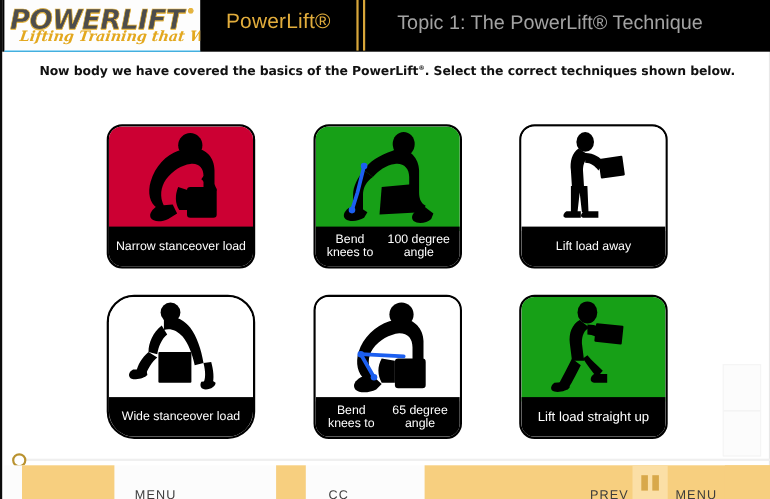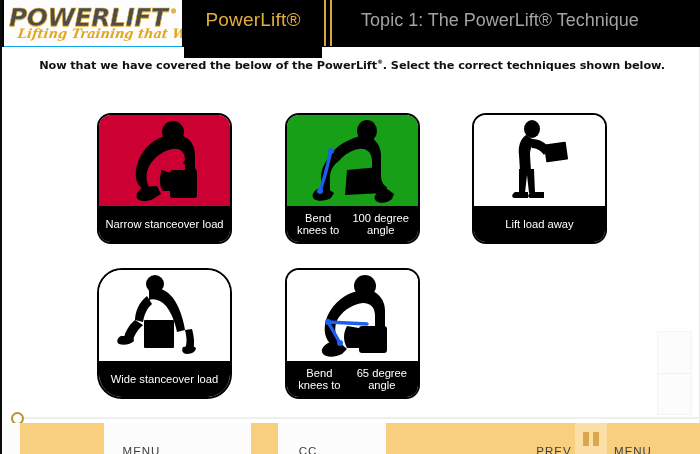--- a/index.html
+++ b/index.html
@@ -19,21 +19,21 @@
   .logo-word{position:absolute;left:5px;top:3px;width:170px;height:26px;
              font-family:"DejaVu Sans", sans-serif;font-weight:bold;font-style:italic;
              font-size:25px;letter-spacing:-0.5px;color:#4d4d4d;
              -webkit-text-stroke:0.6px #e8b53a;
              text-shadow:0 1px 0 #e9c05a;white-space:nowrap;}
   .logo-reg{position:absolute;right:3px;top:4px;font-size:6px;color:#7a7a7a;font-style:normal;}
   .logo-tag{position:absolute;left:14px;top:26px;width:160px;
             font-family:"DejaVu Serif", serif;font-style:italic;font-weight:bold;
             font-size:13px;color:#e3a81f;white-space:nowrap;
             transform:skewX(-8deg);}
-  .brand-cell{position:absolute;left:182px;top:0;width:138px;height:58px;background:#000;}
+  .brand-cell{position:absolute;left:182px;top:0;width:138px;height:46px;background:#000;}
   .brand-text{position:absolute;left:0;top:9px;width:138px;text-align:center;
               font-size:19px;color:#e2ad3c;letter-spacing:0.2px;}
   .divbar{position:absolute;top:0;width:2px;height:46px;background:#d8a63a;}
   .divbar.a{left:322px;}
   .divbar.b{left:328px;}
   .topic-cell{position:absolute;left:333px;top:0;width:367px;height:46px;background:#000;}
   .topic-text{position:absolute;left:0;top:10px;width:330px;text-align:center;
               font-size:18px;color:#a3a3a3;white-space:nowrap;}
 
   
@@ -102,21 +102,21 @@
 
     <div class="divbar a"></div>
     <div class="divbar b"></div>
 
     <div class="topic-cell">
       <div class="topic-text">Topic 1: The PowerLift® Technique</div>
     </div>
   </div>
 
   <div class="subtitle">
-    <span>Now that we have covered the below of the PowerLift</span><sup>®</sup><span>. Select the correct techniques shown below.</span>
+    <span>Now body we have covered the basics of the PowerLift</span><sup>®</sup><span>. Select the correct techniques shown below.</span>
   </div>
 
   <div class="grid">
 
     <div class="card c0">
       <div class="card-art" style="background:#cc0033;">
         <svg viewBox="0 0 135 95" width="135" height="95">
           <g fill="#000">
             <ellipse cx="74" cy="17" rx="11" ry="11"></ellipse>
             <path d="M63 22 C52 26 42 36 38 50 C35 60 37 70 44 74 L50 72 C46 64 47 55 52 48 C58 40 66 35 74 34 C82 33 86 38 86 45 L86 62 L96 62 L96 40 C96 28 88 20 78 20 Z"></path>
@@ -222,20 +222,39 @@
           </g>
         </svg>
       </div>
       <div class="card-label">
         <span>Bend knees to</span>
           <br>
         <span>65 degree angle</span>
       </div>
     </div>
 
+    <div class="card c5">
+      <div class="card-art" style="background:#17a017;">
+        <svg viewBox="0 0 135 95" width="135" height="95">
+          <g fill="#000">
+            <ellipse cx="60" cy="14" rx="9" ry="10"></ellipse>
+            <path d="M53 21 C46 25 43 33 44 42 L46 58 L57 58 L55 42 C55 35 57 30 62 28 Z"></path>
+            <path d="M60 25 C68 25 74 28 78 32 L73 40 C69 36 65 34 60 34 Z"></path>
+            <rect x="67" y="25" width="25" height="17" rx="1" transform="rotate(6 80 34)"></rect>
+            <path d="M46 56 C42 64 38 72 34 79 L42 84 C47 76 51 68 54 62 Z"></path>
+            <path d="M56 56 C60 62 64 68 69 73 L74 67 C69 62 64 58 60 53 Z"></path>
+            <path d="M30 78 C26 81 26 85 30 86 C35 87 42 85 44 82 L42 77 Z"></path>
+            <path d="M66 70 C62 73 62 77 66 78 L78 78 L78 70 Z"></path>
+          </g>
+        </svg>
+      </div>
+      <div class="card-label one-line">
+        <span>Lift load straight up</span>
+      </div>
+    </div>
 
   </div>
 
   <div class="seekline"></div>
   <div class="seekdot"></div>
 
   <div class="bottombar">
     <div class="bseg left"></div>
     <div class="btn menu">MENU</div>
     <div class="bseg ccpad"></div>

